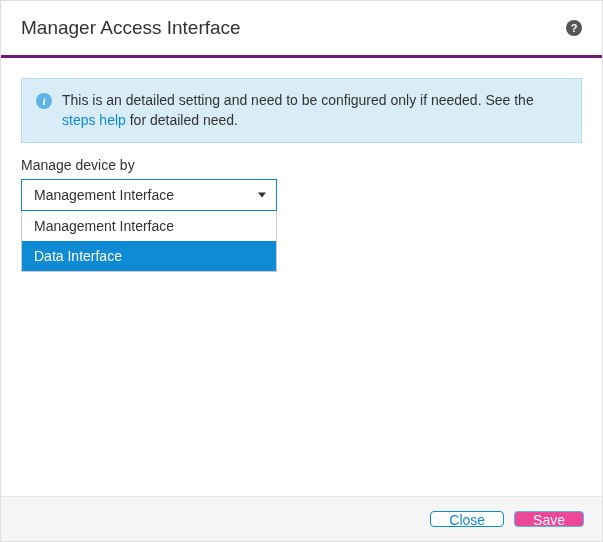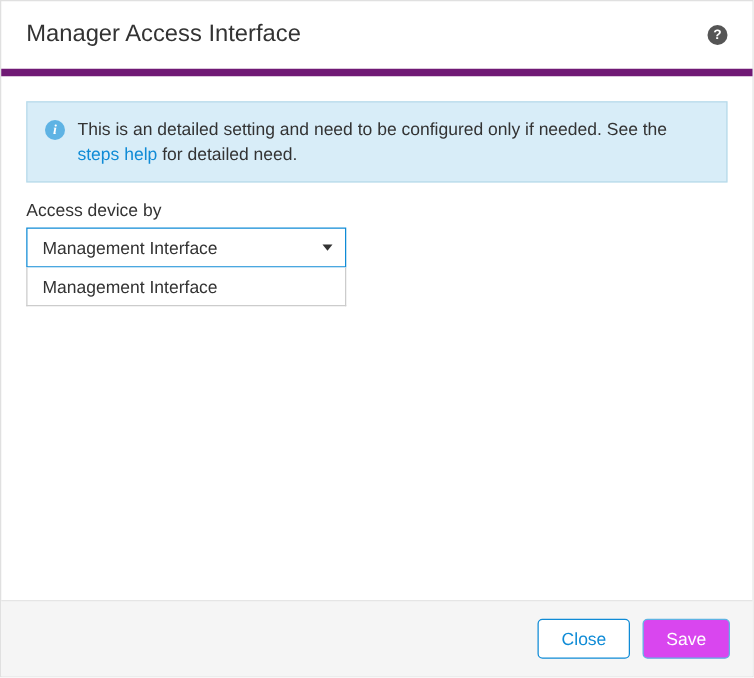--- a/index.html
+++ b/index.html
@@ -16,21 +16,21 @@
       height: 542px;
       display: flex;
       flex-direction: column;
       border: 1px solid #e0e0e0;
     }
     .modal-header {
       padding: 16px 20px;
       display: flex;
       justify-content: space-between;
       align-items: center;
-      border-bottom: 6px solid #701a75;
+      border-bottom: 3px solid #701a75;
     }
     .modal-title {
       font-size: 19px;
       color: #333;
       font-weight: 400;
     }
     .help-icon {
       width: 16px;
       height: 16px;
       border-radius: 50%;
@@ -138,34 +138,34 @@
     }
     .modal-footer {
       background: #f5f5f5;
       border-top: 1px solid #e5e5e5;
       padding: 14px 18px;
       display: flex;
       justify-content: flex-end;
       gap: 10px;
     }
     .btn {
-      height: 32px;
+      height: 16px;
       padding: 0 18px;
       font-size: 14px;
       border-radius: 4px;
       cursor: pointer;
       border: 1px solid transparent;
     }
     .btn-secondary {
       background: #fff;
       border: 1px solid #0f8bd6;
       color: #0f8bd6;
     }
     .btn-primary {
-      background: #d946ef;
+      background: #ec4899;
       color: #fff;
       border: 1px solid #5eb3e4;
     }
   </style>
 </head>
 <body>
 
 <div class="modal">
 
   <div class="modal-header">
@@ -175,29 +175,30 @@
 
   <div class="modal-body">
 
     <div class="info-banner">
       <div class="info-icon">i</div>
       <div class="info-text">
         <span>This is an detailed setting and need to be configured only if needed. See the </span><a class="info-link">steps help</a><span> for detailed need.</span>
       </div>
     </div>
 
-    <div class="field-label">Access device by</div>
+    <div class="field-label">Manage device by</div>
 
     <div class="select-wrap">
       <button class="select-btn">
         <span>Management Interface</span>
         <span class="caret"></span>
       </button>
       <div class="dropdown" id="dropdown">
           <div class="dropdown-item">Management Interface</div>
+          <div class="dropdown-item highlight">Data Interface</div>
         </div>
     </div>
 
   </div>
 
   <div class="modal-footer">
     <button class="btn btn-secondary">Close</button>
     <button class="btn btn-primary">Save</button>
   </div>
 

